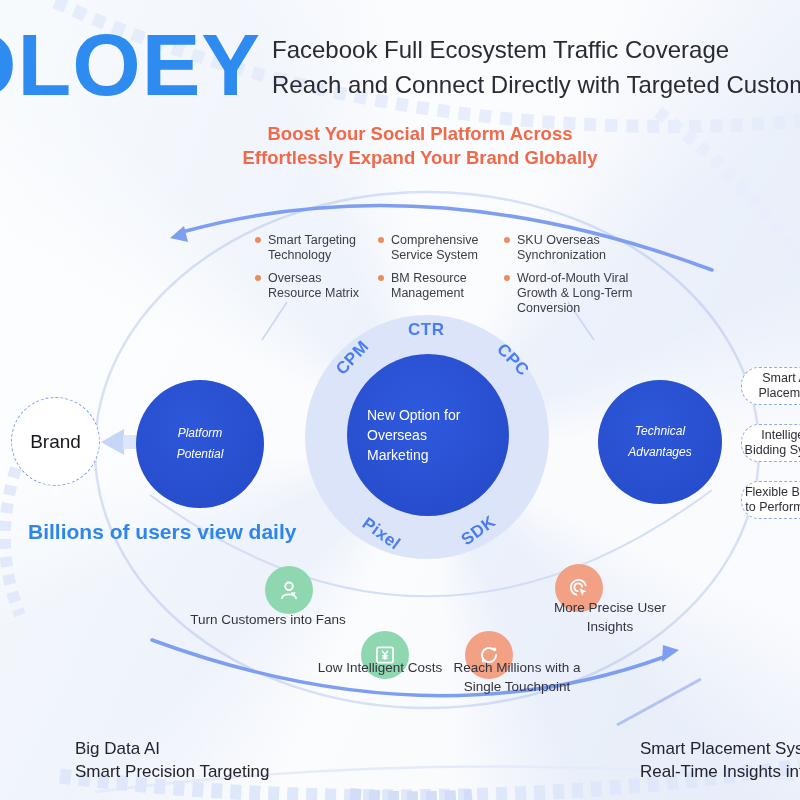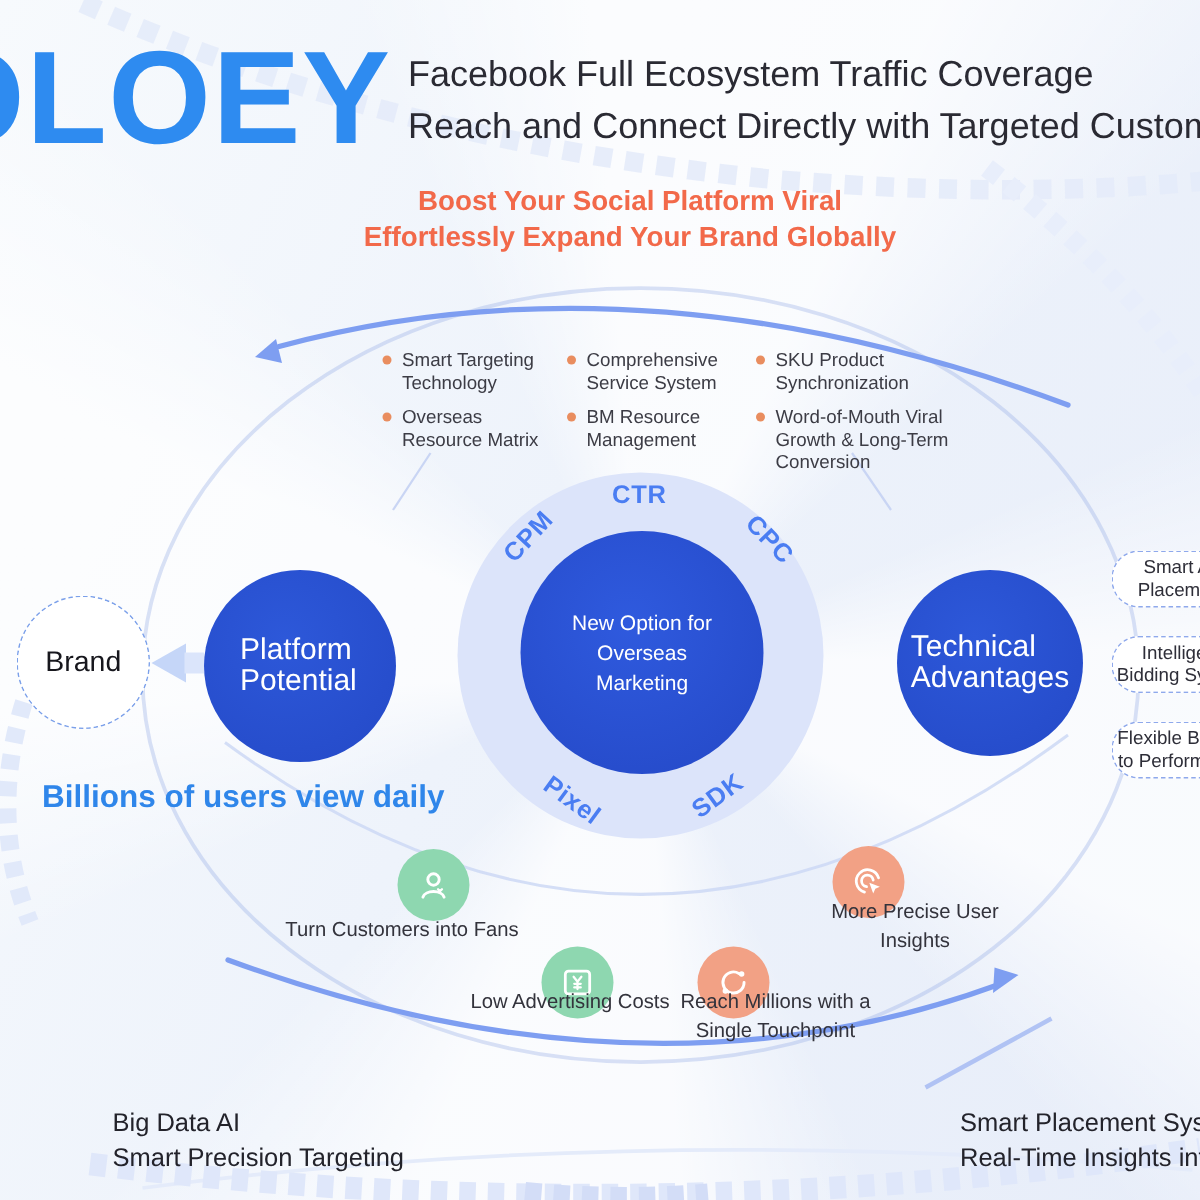--- a/index.html
+++ b/index.html
@@ -17,26 +17,26 @@
   .logo{left:-52px;top:14px;font-size:88px;font-weight:700;letter-spacing:1px;color:#2e8bf0;white-space:nowrap;}
   .hline{left:272px;color:#2a2a33;font-size:24px;font-weight:500;white-space:nowrap;}
   .tagline{left:180px;top:122px;width:480px;text-align:center;color:#f2694a;
     font-size:18.5px;font-weight:600;line-height:24px;}
   .bullet-col{top:233px;font-size:12.5px;line-height:15px;color:#3c3c45;font-weight:500;}
   .bullet-item{position:relative;margin-bottom:8px;padding-left:13px;}
   .bullet-item .dot{position:absolute;left:0;top:4px;width:6px;height:6px;border-radius:50%;background:#e98d5f;}
   .ring-outer{left:305px;top:315px;width:244px;height:244px;border-radius:50%;background:#dce4fa;}
   .core-circle{left:347px;top:354px;width:162px;height:162px;border-radius:50%;
     background:radial-gradient(circle at 45% 38%,#2f5ade,#2448c6);
-    display:flex;align-items:center;justify-content:center;text-align:center;
+    display:flex;align-items:center;justify-content:center;text-align:left;
     color:#fff;font-size:14px;line-height:20px;font-weight:500;padding:0 20px;box-sizing:border-box;}
   .metric{color:#4a7df2;font-weight:700;font-size:17px;letter-spacing:.5px;white-space:nowrap;}
   .blue-circle{border-radius:50%;background:radial-gradient(circle at 42% 36%,#2d58d9,#2449c7);
-    display:flex;align-items:center;justify-content:center;
-    color:#fff;font-size:20px;line-height:21px;font-weight:500;}
+    display:flex;align-items:center;justify-content:center;text-align:center;
+    color:#fff;font-size:12px;line-height:21px;font-weight:500;font-style:italic;}
   .brand-circle{left:11px;top:397px;width:89px;height:89px;border-radius:50%;background:#fff;
     border:1.6px dashed #7ba0ea;box-sizing:border-box;display:flex;align-items:center;justify-content:center;
     color:#17171d;font-size:19px;font-weight:500;}
   .pill{left:741px;width:94px;border:1.6px dashed #8fa9ec;border-radius:18px;background:#fff;
     min-height:33px;display:flex;align-items:center;justify-content:center;text-align:center;
     font-size:12.5px;line-height:15px;color:#2e2e38;font-weight:500;padding:3px 1px;box-sizing:border-box;}
   .caption{left:28px;top:520px;font-size:21px;font-weight:600;color:#2f86ea;white-space:nowrap;}
   .benefit-icon{width:48px;height:48px;border-radius:50%;display:flex;align-items:center;justify-content:center;}
   .benefit-label{width:160px;text-align:center;font-size:13.5px;line-height:19px;color:#33333c;font-weight:500;}
   .footer-text{font-size:17px;line-height:23px;color:#23232b;font-weight:400;white-space:nowrap;margin-top:25px;}
@@ -70,34 +70,34 @@
     <path d="M 617 725 L 701 679" stroke="#9db4f2" stroke-width="3" opacity="0.75"></path>
 
     <polygon points="101,442 124,429 124,455" fill="#c5d6f8"></polygon>
     <rect x="123" y="435" width="13" height="14" fill="#dbe5fb"></rect>
   </svg>
 
   <div class="abs logo">OLOEY</div>
   <div class="abs hline" style="top:36px">Facebook Full Ecosystem Traffic Coverage</div>
   <div class="abs hline" style="top:71px">Reach and Connect Directly with Targeted Customers Across All Channels</div>
   <div class="abs tagline">
-    <div>Boost Your Social Platform Viral</div>
+    <div>Boost Your Social Platform Across</div>
     <div>Effortlessly Expand Your Brand Globally</div>
   </div>
 
   <div class="abs bullet-col" style="left:255px;width:118px">
     <div class="bullet-item"><span class="dot"></span><span>Smart Targeting Technology</span></div>
     <div class="bullet-item"><span class="dot"></span><span>Overseas Resource Matrix</span></div>
   </div>
   <div class="abs bullet-col" style="left:378px;width:112px">
     <div class="bullet-item"><span class="dot"></span><span>Comprehensive Service System</span></div>
     <div class="bullet-item"><span class="dot"></span><span>BM Resource Management</span></div>
   </div>
   <div class="abs bullet-col" style="left:504px;width:165px">
-    <div class="bullet-item"><span class="dot"></span><span>SKU Product Synchronization</span></div>
+    <div class="bullet-item"><span class="dot"></span><span>SKU Overseas Synchronization</span></div>
     <div class="bullet-item"><span class="dot"></span><span>Word-of-Mouth Viral Growth &amp; Long-Term Conversion</span></div>
   </div>
 
   <div class="abs ring-outer"></div>
   <div class="abs core-circle">New Option for Overseas Marketing</div>
   <div class="abs metric" style="left:408px;top:320px">CTR</div>
   <div class="abs metric" style="left:333px;top:348px;transform:rotate(-47deg)">CPM</div>
   <div class="abs metric" style="left:494px;top:350px;transform:rotate(46deg)">CPC</div>
   <div class="abs metric" style="left:360px;top:524px;transform:rotate(36deg)">Pixel</div>
   <div class="abs metric" style="left:460px;top:521px;transform:rotate(-36deg)">SDK</div>
@@ -132,21 +132,21 @@
     </svg>
   </div>
   <div class="abs benefit-icon" style="left:555px;top:564px;background:#f2a185">
     <svg width="26" height="26" viewBox="0 0 24 24" fill="none" stroke="#fff" stroke-width="1.7" stroke-linecap="round">
       <path d="M18.2 9.5a7 7 0 1 0-8.7 8.7"></path>
       <path d="M14.9 10.8a3.6 3.6 0 1 0-4.1 4.1"></path>
       <path d="M12.5 12.5l6.5 2.4-2.8 1.3-1.3 2.8z" fill="#fff" stroke="none"></path>
     </svg>
   </div>
   <div class="abs benefit-label" style="left:188px;top:610px">Turn Customers into Fans</div>
-  <div class="abs benefit-label" style="left:300px;top:658px">Low Advertising Costs</div>
+  <div class="abs benefit-label" style="left:300px;top:658px">Low Intelligent Costs</div>
   <div class="abs benefit-label" style="left:437px;top:658px">Reach Millions with a Single Touchpoint</div>
   <div class="abs benefit-label" style="left:530px;top:598px">More Precise User Insights</div>
 
   <div class="abs footer-text" style="left:75px;top:712px">
     <div>Big Data AI</div>
     <div>Smart Precision Targeting</div>
   </div>
   <div class="abs footer-text" style="left:640px;top:712px">
     <div>Smart Placement System</div>
     <div>Real-Time Insights into Ad Performance</div>

